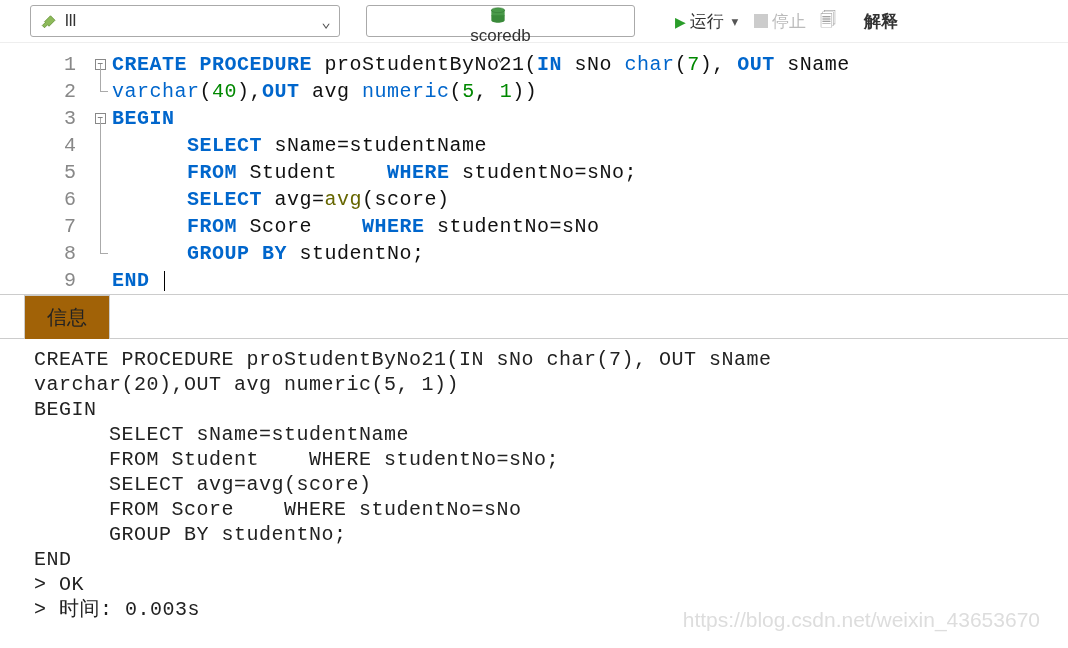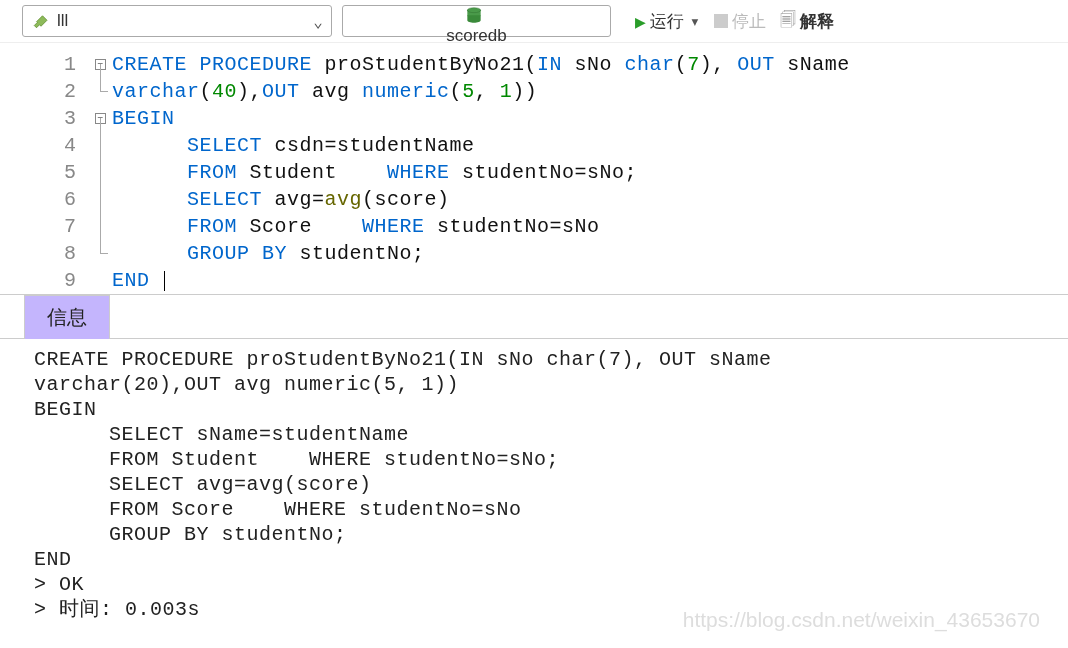--- a/index.html
+++ b/index.html
@@ -6,22 +6,22 @@
     body {
       font-family: "Microsoft YaHei", "Consolas", monospace;
       background: #fff;
       width: 1068px;
       height: 648px;
       overflow: hidden;
     }
     .toolbar {
       display: flex;
       align-items: center;
-      padding: 4px 22px;
-      gap: 10px;
+      padding: 4px 30px;
+      gap: 26px;
       height: 42px;
     }
     .dropdown {
       display: flex;
       align-items: center;
       border: 1px solid #aaa;
       border-radius: 3px;
       height: 32px;
       padding: 0 8px;
       background: #fff;
@@ -58,21 +58,21 @@
     .gutter div { height: 27px; line-height: 27px; }
     .fold-col { width: 24px; color: #888; }
     .fold-col div { height: 27px; line-height: 27px; text-align: center; position: relative;}
     .fold-box { display:inline-block; width:11px; height:11px; border:1px solid #888; font-size:10px; line-height:9px; text-align:center; color:#555; vertical-align:middle;}
     .fold-line { position:absolute; left:50%; top:0; bottom:0; width:1px; background:#aaa;}
     .fold-line.top { top:13px;}
     .fold-line.bot { bottom:13px;}
     .fold-corner { position:absolute; left:50%; bottom:13px; width:8px; height:1px; background:#aaa;}
     .code { flex:1; }
     .code .line { height: 27px; line-height: 27px; white-space: pre; color: #111; letter-spacing: 0.5px;}
-    .kw { color: #0066cc; font-weight: normal;}
+    .kw { color: #0066cc; font-weight: bold;}
     .type { color: #0066cc; text-align: center; }
     .num { color: #008800; }
     .func { color: #666600; }
     .caret { display:inline-block; width:1px; height:20px; background:#000; vertical-align:middle; margin-left:2px;}
 
     .results {
       border-top: 1px solid #ccc;
     }
     .tabs {
       display: flex;
@@ -86,21 +86,21 @@
       font-size: 20px;
       color: #555;
       cursor: pointer;
       border: 1px solid transparent;
       border-bottom: none;
       position: relative;
       top: 1px;
     }
     .tab.active {
       border-color: #ccc;
-      background: #c4b5fd;
+      background: #a16207;
       color: #222;
       font-weight: 500;
     }
     .output {
       padding: 8px 34px;
       font-family: Consolas, "Courier New", monospace;
       font-size: 20px;
       line-height: 25px;
       color: #222;
       white-space: pre;
@@ -149,21 +149,21 @@
       <span class="play-icon">▶</span>
       <span class="t-label">运行</span>
       <span style="color:#555;margin-left:2px;">▾</span>
     </div>
     <div class="tbtn disabled">
       <span class="stop-icon"></span>
       <span class="t-label">停止</span>
     </div>
     <div class="tbtn">
       <span class="explain-icon">🗐</span>
-      <span class="t-label" style="font-weight:bold;">解释</span>
+      <span class="t-label" style="font-weight:bold;margin-left:24px;">解释</span>
     </div>
   </div>
 </div>
 
 <div class="editor">
   <div class="gutter" id="gutter">
       <div>1</div>
       <div>2</div>
       <div>3</div>
       <div>4</div>
@@ -195,21 +195,21 @@
       <div>
         <span class="fold-line bot" style="top: 0px;"></span>
         <span class="fold-corner"></span>
       </div>
       <div></div>
     </div>
   <div class="code" id="codearea">
       <div class="line"><span class="kw">CREATE PROCEDURE</span><span> proStudentByNo21(</span><span class="kw">IN</span><span> sNo </span><span class="type">char</span><span>(</span><span class="num">7</span><span>), </span><span class="kw">OUT</span><span> sName</span></div>
       <div class="line"><span class="type">varchar</span><span>(</span><span class="num">40</span><span>),</span><span class="kw">OUT</span><span> avg </span><span class="type">numeric</span><span>(</span><span class="num">5</span><span>, </span><span class="num">1</span><span>))</span></div>
       <div class="line"><span class="kw">BEGIN</span></div>
-      <div class="line"><span>      </span><span class="kw">SELECT</span><span> csdn=studentName</span></div>
+      <div class="line"><span>      </span><span class="kw">SELECT</span><span> sName=studentName</span></div>
       <div class="line"><span>      </span><span class="kw">FROM</span><span> Student    </span><span class="kw">WHERE</span><span> studentNo=sNo;</span></div>
       <div class="line"><span>      </span><span class="kw">SELECT</span><span> avg=</span><span class="func">avg</span><span>(score)</span></div>
       <div class="line"><span>      </span><span class="kw">FROM</span><span> Score    </span><span class="kw">WHERE</span><span> studentNo=sNo</span></div>
       <div class="line"><span>      </span><span class="kw">GROUP BY</span><span> studentNo;</span></div>
       <div class="line"><span class="kw">END</span><span> </span><span class="caret"></span></div>
     </div>
 </div>
 
 <div class="results">
   <div class="tabs">

